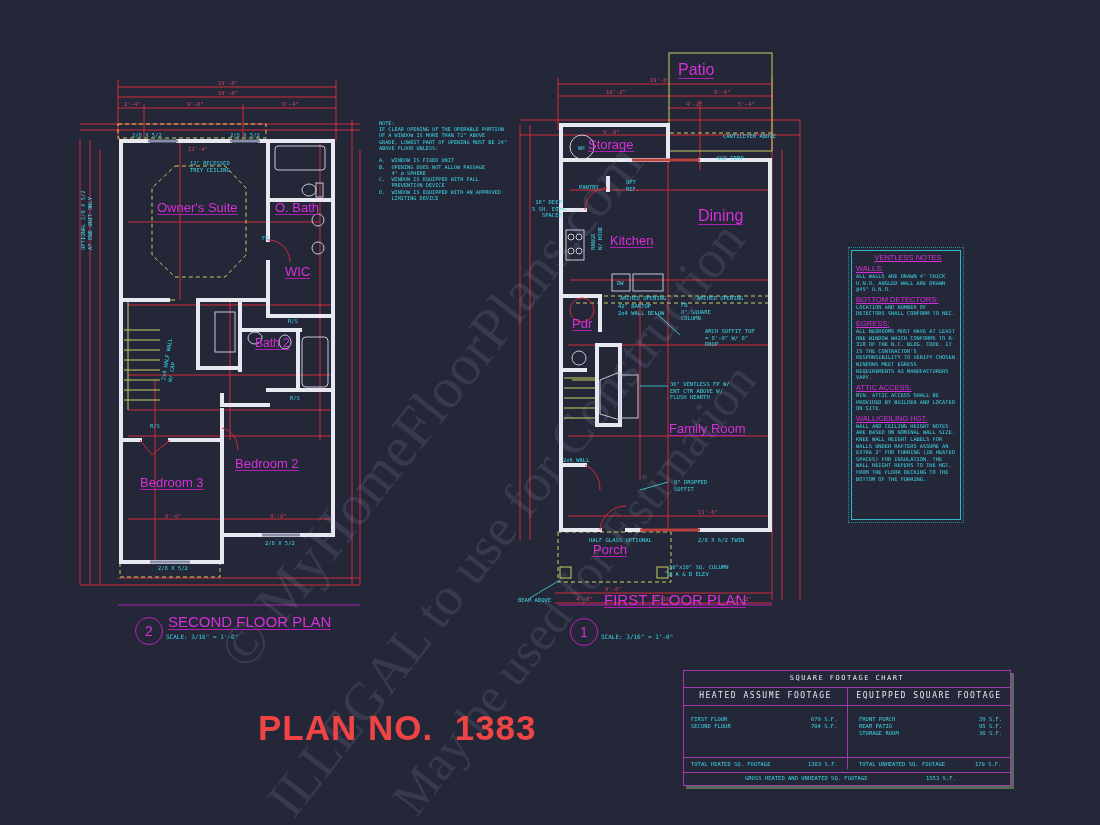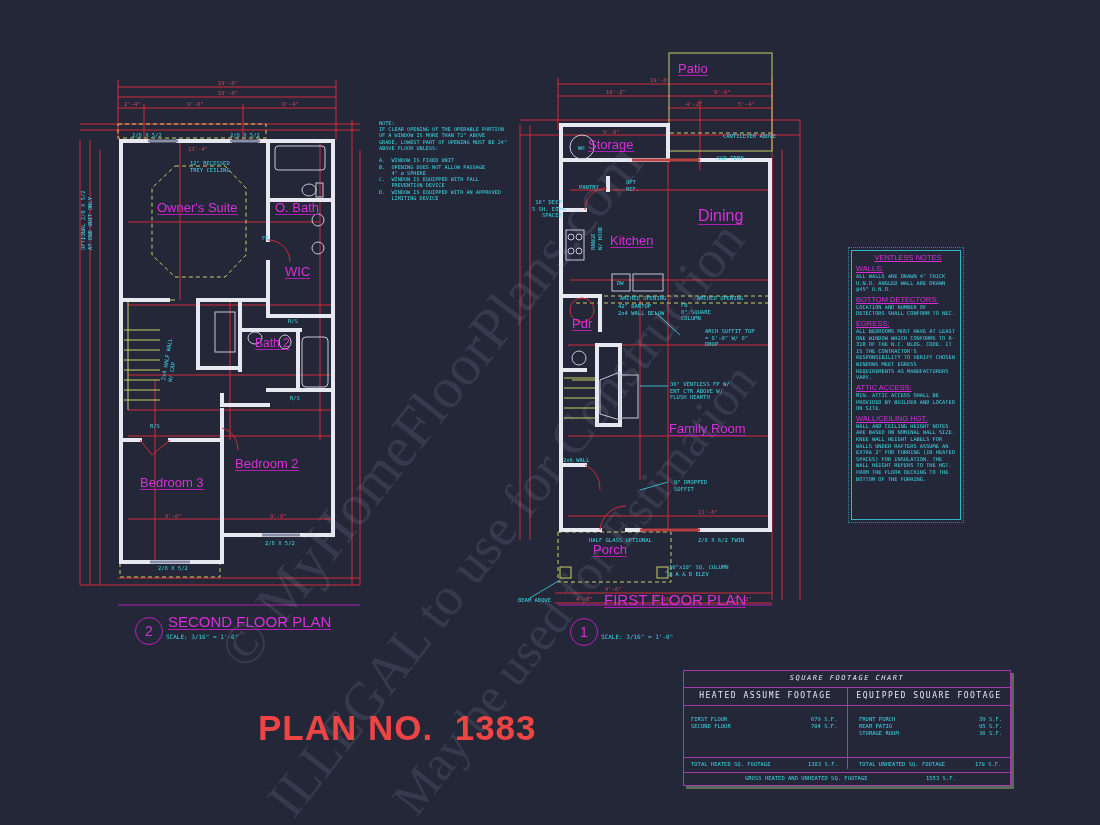--- a/index.html
+++ b/index.html
@@ -259,21 +259,21 @@
   <div class="cyan" style="color:#d44a5a;left:188px;top:146px;">13'-4"</div>
   <div class="cyan" style="color:#d44a5a;left:165px;top:513px;">9'-0"</div>
   <div class="cyan" style="color:#d44a5a;left:270px;top:513px;">9'-8"</div>
 
   <div class="circ" style="left:135px;top:617px;">2</div>
   <div class="ttl" style="left:168px;top:614px;">SECOND FLOOR PLAN</div>
   <div class="scale" style="left:166px;top:633px;">SCALE: 3/16" = 1'-0"</div>
 </section>
 
 <section>
-  <div class="room" style="left:678px;top:62px;font-size:13px;">Patio</div>
+  <div class="room" style="left:678px;top:62px;font-size:16px;">Patio</div>
   <div class="room" style="left:588px;top:138px;font-size:13px;">Storage</div>
   <div class="room" style="left:698px;top:208px;font-size:16px;">Dining</div>
   <div class="room" style="left:610px;top:234px;font-size:13px;">Kitchen</div>
   <div class="room" style="left:572px;top:317px;font-size:13px;">Pdr</div>
   <div class="room" style="left:669px;top:422px;font-size:13px;">Family Room</div>
   <div class="room" style="left:593px;top:543px;font-size:13px;">Porch</div>
 
   <div class="cyan" style="left:578px;top:145px;">WH</div>
   <div class="cyan" style="left:723px;top:133px;">CANTILEVER ABOVE</div>
   <div class="cyan" style="left:717px;top:155px;">SGD TEMP</div>
@@ -350,21 +350,21 @@
   <span class="h">ATTIC ACCESS:</span>
   <span class="t">MIN. ATTIC ACCESS SHALL BE PROVIDED BY BUILDER AND LOCATED ON SITE.</span>
   <span class="h">WALL/CEILING HGT.</span>
   <span class="t">WALL AND CEILING HEIGHT NOTES ARE BASED ON NOMINAL WALL SIZE. KNEE WALL HEIGHT LABELS FOR WALLS UNDER RAFTERS ASSUME AN EXTRA 2" FOR FURRING (IN HEATED SPACES) FOR INSULATION. THE WALL HEIGHT REFERS TO THE HGT. FROM THE FLOOR DECKING TO THE BOTTOM OF THE FURRING.</span>
 </div>
 
 <div class="plan-no">PLAN NO.  1383</div>
 
 <div class="sqft">
   <div class="row" style="top:0;height:16px;"></div>
-  <div class="hd" style="left:0;right:0;top:3px;font-size:7px;font-style:italic;">SQUARE FOOTAGE CHART</div>
+  <div class="hd" style="left:0;right:0;top:3px;font-size:7px;">SQUARE FOOTAGE CHART</div>
   <div class="row" style="top:16px;height:18px;"></div>
   <div class="hd" style="left:0;width:163px;top:20px;">HEATED ASSUME FOOTAGE</div>
   <div class="hd" style="left:164px;width:162px;top:20px;">EQUIPPED SQUARE FOOTAGE</div>
   <div class="vline"></div>
   <div class="row" style="top:34px;height:52px;"></div>
   <div class="row" style="top:86px;height:15px;"></div>
 
   <div class="c" style="left:7px;top:45px;">FIRST FLOOR</div>
   <div class="c" style="left:127px;top:45px;">679 S.F.</div>
   <div class="c" style="left:7px;top:52px;">SECOND FLOOR</div>

